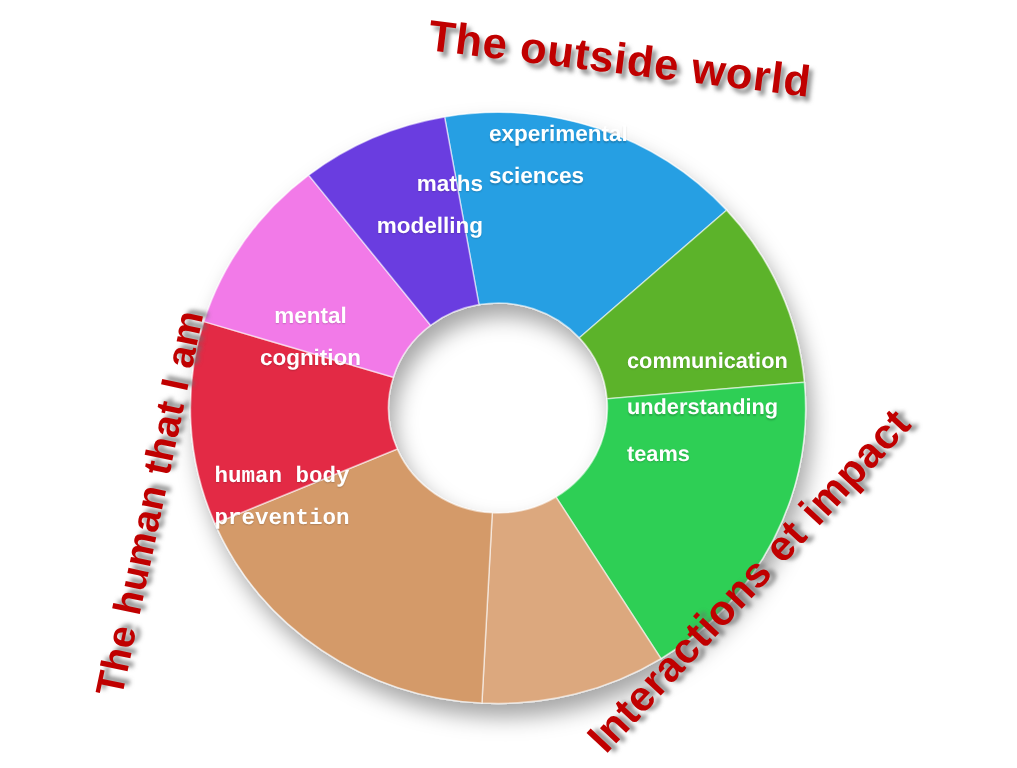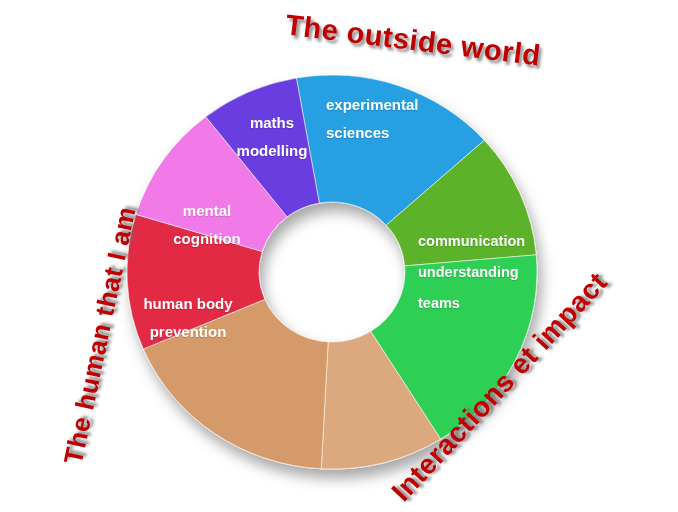--- a/index.html
+++ b/index.html
@@ -5,28 +5,28 @@
   html,body{margin:0;padding:0;background:#ffffff;}
   body{width:678px;height:512px;overflow:hidden;font-family:"Liberation Sans",sans-serif;}
   .stage{position:relative;width:678px;height:512px;}
   .stage svg{position:absolute;left:0;top:0;}
 
   .slice-label{
     position:absolute;color:#ffffff;font-weight:bold;font-size:15px;
     line-height:1.85;white-space:pre-line;text-align:center;
     text-shadow:0 1px 1px rgba(0,0,0,0.18);
   }
-  .sl-0{left:326px;top:91px;width:132px;text-align:left;}
+  .sl-0{left:326px;top:76px;width:132px;text-align:left;}
   .sl-1{left:418px;top:140px;width:108px;}
   .sl-2{left:418px;top:226px;width:134px;text-align:left;line-height:2.15;font-size:14.5px;}
   .sl-3{left:322px;top:339px;width:112px;line-height:1.7;}
   .sl-4{left:196px;top:339px;width:116px;line-height:1.5;font-size:14.5px;}
-  .sl-5{left:134px;top:290px;width:108px;}
+  .sl-5{left:134px;top:304px;width:108px;font-family:Liberation Mono, monospace;}
   .sl-6{left:160px;top:197px;width:94px;text-align:center;}
-  .sl-7{left:222px;top:109px;width:100px;}
+  .sl-7{left:222px;top:109px;width:100px;text-align:right;}
 
   .outer-label{
     position:absolute;color:#c00000;font-weight:bold;line-height:1.1;
     text-align:center;white-space:nowrap;letter-spacing:0.5px;
     text-shadow:3px 3px 3px rgba(110,110,110,0.75);
   }
   .ol-top{left:263px;top:25px;width:300px;font-size:29px;transform:rotate(7deg);}
   .ol-right{left:330px;top:372px;width:340px;font-size:28px;transform:rotate(-47deg);}
   .ol-left{left:-40px;top:321px;width:280px;font-size:26px;transform:rotate(-78deg);}
 </style>

